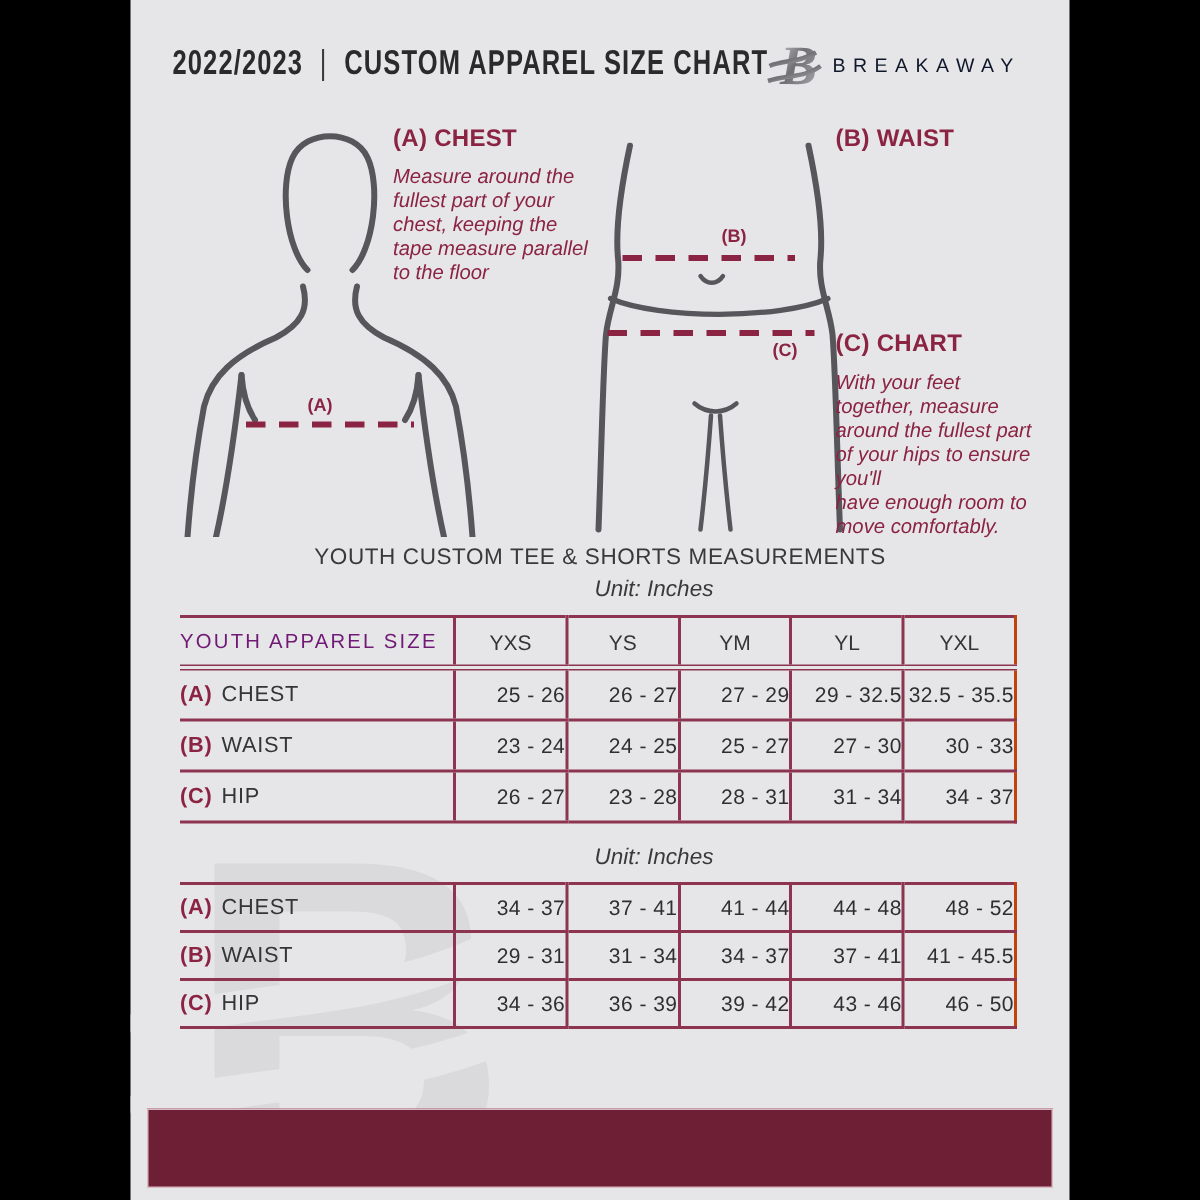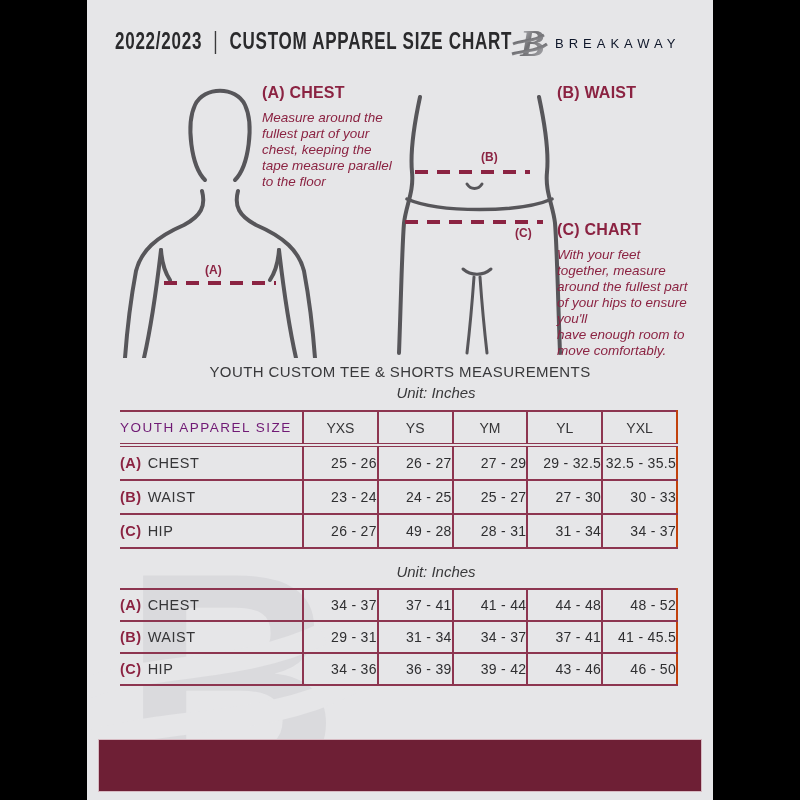--- a/index.html
+++ b/index.html
@@ -173,21 +173,21 @@
         <td class="val">24 - 25</td>
         <td class="val">25 - 27</td>
         <td class="val">27 - 30</td>
         <td class="val">30 - 33</td>
       </tr>
       <tr class="data-row">
         <td class="row-head">
           <span class="pfx">(C)</span><span>HIP</span>
         </td>
         <td class="val">26 - 27</td>
-        <td class="val">49 - 28</td>
+        <td class="val">23 - 28</td>
         <td class="val">28 - 31</td>
         <td class="val">31 - 34</td>
         <td class="val">34 - 37</td>
       </tr>
     </tbody>
       </table>
 
     <div class="tbl-unit" style="top:563px">Unit: Inches</div>
 
     <table class="size-table adult" style="top:588px">

